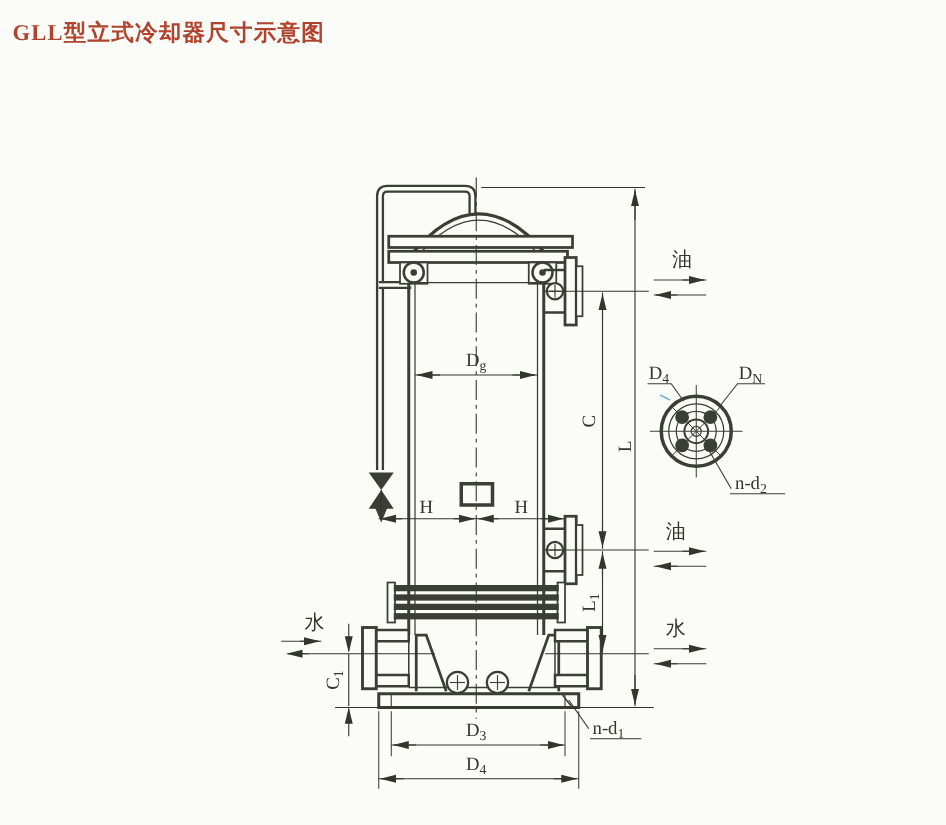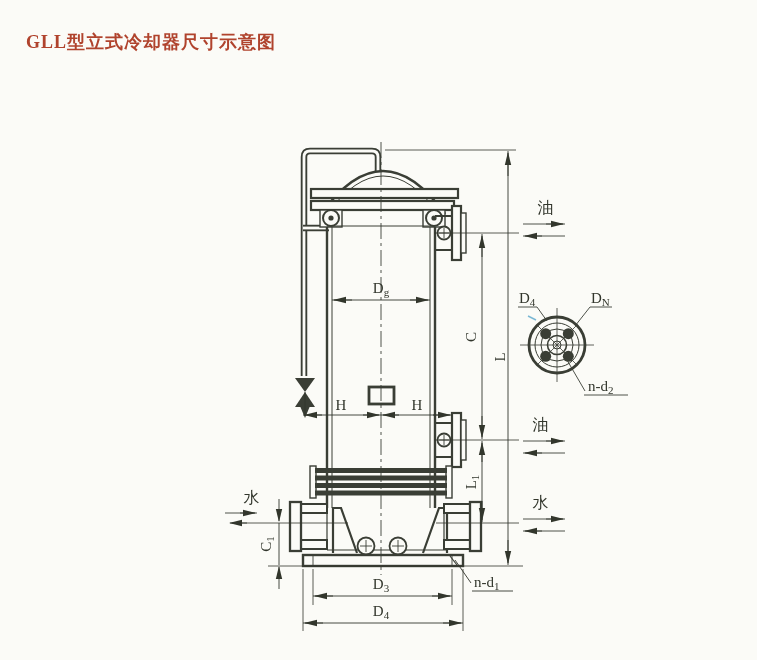--- a/index.html
+++ b/index.html
@@ -2,21 +2,21 @@
 <html><head>
 <meta charset="utf-8">
 <style>
   html,body{margin:0;padding:0;background:#e8e8e4;}
   .page{
     position:relative;width:757px;height:660px;margin:0 auto;
     background:#fbfbf7;overflow:hidden;
     font-family:"Liberation Serif","DejaVu Serif",serif;
   }
   .title{
-    position:absolute;left:10px;top:14px;margin:16px;
+    position:absolute;left:10px;top:14px;margin:0;
     font-size:18px;font-weight:bold;letter-spacing:1px;
     color:#b0432d;
   }
   svg{position:absolute;left:0;top:0;}
   svg text{fill:#32362c;}
   .dim-label{font-size:15px;}
   .dim-sub{font-size:11px;}
   .cjk{font-size:16px;letter-spacing:1px;}
   .stroke{stroke:#3a3e35;fill:none;}
   .fillpart{fill:#3a3e35;stroke:none;}

